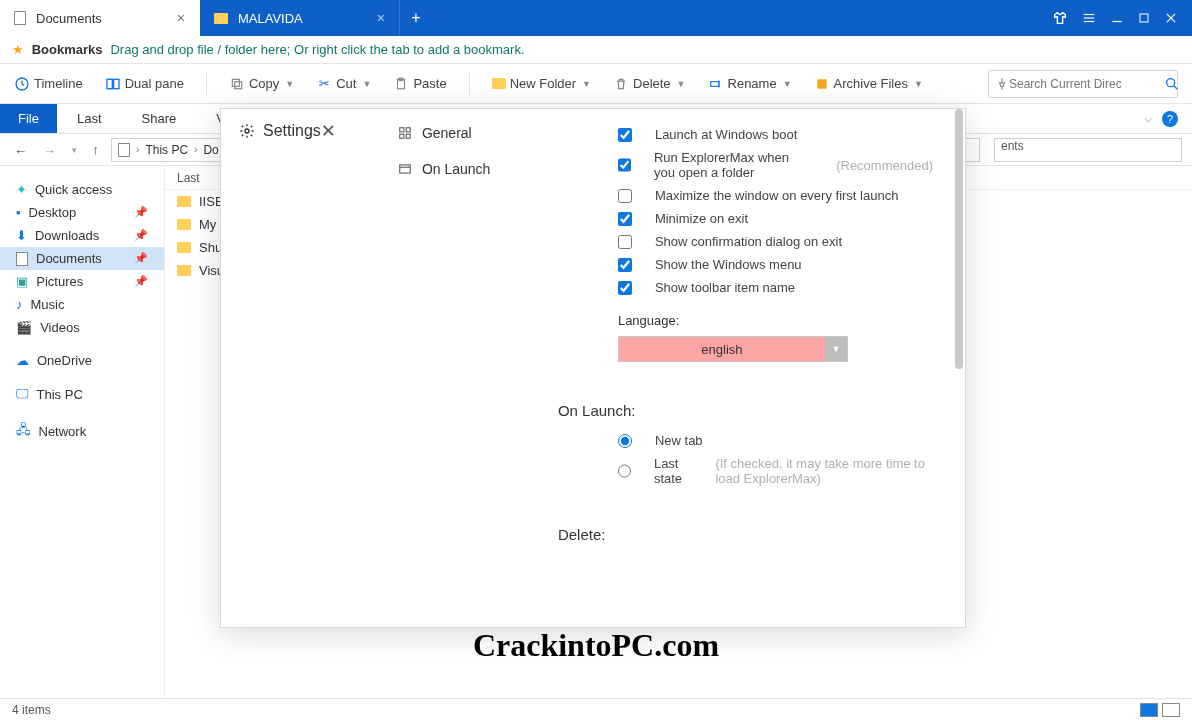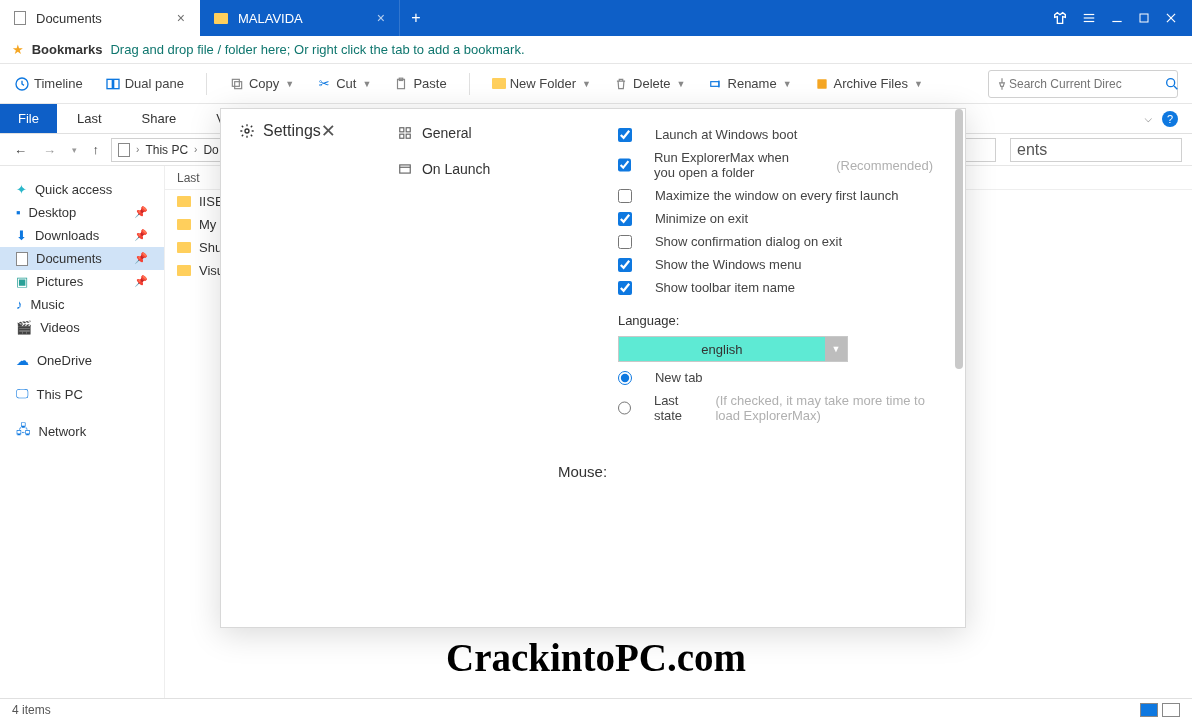--- a/index.html
+++ b/index.html
@@ -28,21 +28,21 @@
 .menubar .file-btn { background: #0e5fc7; color: #fff; padding: 0 18px; display: flex; align-items: center; font-size: 13px; }
 .menubar .menu-item { padding: 0 20px; display: flex; align-items: center; color: #333; cursor: pointer; }
 .menubar .right-icons { margin-left: auto; display: flex; align-items: center; gap: 10px; padding: 0 14px; }
 .help-circle { width: 16px; height: 16px; border-radius: 50%; background: #0e78e0; color: #fff; font-size: 11px; display: flex; align-items: center; justify-content: center; }
 
 .navbar { height: 32px; display: flex; align-items: center; padding: 0 10px; gap: 8px; border-bottom: 1px solid #e6e6e6; }
 .navbar .navbtn { color: #999; cursor: pointer; padding: 0 4px; }
 .navbar .navbtn.active-back { color: #333; }
 .breadcrumb { flex: 1; border: 1px solid #d0d0d0; height: 24px; display: flex; align-items: center; padding: 0 6px; gap: 6px; font-size: 12px; }
 .breadcrumb .sepchev { color: #777; font-size: 10px; }
-.addr2 { width: 172px; border: 1px solid #d0d0d0; height: 24px; display: flex; align-items: center; padding: 0 6px; margin-left: 6px; font-size: 16px; color: #555; }
+.addr2 { width: 188px; border: 1px solid #d0d0d0; height: 24px; display: flex; padding: 0 6px; margin-left: 6px; font-size: 12px; color: #555; }
 
 .body-row { display: flex; height: calc(100% - 36px - 28px - 40px - 30px - 32px - 22px); }
 .sidebar { width: 165px; padding: 12px 0; background: #fff; border-right: 1px solid #eee; }
 .side-item { display: flex; align-items: center; gap: 8px; padding: 4px 16px; font-size: 13px; color: #333; cursor: pointer; position: relative; }
 .side-item.selected { background: #d0e3f7; }
 .side-header { font-weight: 400; }
 .pin { margin-left: auto; color: #888; font-size: 11px; }
 .side-spacer { height: 10px; }
 
 .file-panel { flex: 1; position: relative; background: #fff; }
@@ -61,26 +61,26 @@
 .dialog-body { display: flex; flex: 1; overflow: hidden; padding-left: 24px; }
 .dialog-nav { width: 168px; background: #fff; padding: 6px 0; }
 .dialog-nav .dn-item { display: flex; align-items: center; gap: 10px; padding: 10px 20px; font-size: 14px; color: #333; cursor: pointer; }
 .dialog-content { flex: 1; padding: 10px 32px 10px 12px; overflow: auto; position: relative; }
 .section-title { font-size: 15px; color: #333; margin: 12px 0 14px; }
 .opt-row { display: flex; align-items: center; gap: 23px; margin: 8px 0 8px 60px; font-size: 13px; color: #444; }
 .opt-row input[type=checkbox], .opt-row input[type=radio] { width: 14px; height: 14px; accent-color: #0e78e0; }
 .hint { color: #b0b0b0; }
 .lang-label { margin: 18px 0 8px 60px; font-size: 13px; }
 .lang-select { margin-left: 60px; width: 230px; height: 26px; border: 1px solid #c8c8c8; background: #eee; text-align: center; font-size: 13px; display: flex; }
-.lang-select .val { flex: 1; display: flex; align-items: center; justify-content: center; background: #5eead4; }
+.lang-select .val { flex: 1; display: flex; align-items: center; justify-content: center; background: #fca5a5; }
 .lang-select .dd2 { width: 22px; background: #bdbdbd; color: #fff; display: flex; align-items: center; justify-content: center; font-size: 9px; }
 .scrollbar { position: absolute; right: 2px; top: 0; width: 8px; height: 100%; }
 .scroll-thumb { position: absolute; top: 0; width: 8px; height: 260px; background: #c9c9c9; border-radius: 4px; }
 
-.watermark { position: absolute; left: 50%; transform: translateX(-50%); bottom: 40px; font-family: Georgia, "Times New Roman", serif; font-size: 39px; font-weight: bold; color: #000; z-index: 200; }
+.watermark { position: absolute; left: 50%; transform: translateX(-50%); bottom: 56px; font-family: Georgia, "Times New Roman", serif; font-size: 32px; font-weight: bold; color: #000; z-index: 200; }
 
 
 .ic-blue { color: #0e78e0; }
 .ic-orange { color: #f5a623; }
 .ic-teal { color: #2aa198; }
 .ic-grey { color: #888; }
 .ic-cyan { color: #2ab7ca; }
 .folder-sm { width: 14px; height: 11px; background: #ffcf5c; border-radius: 1px; display: inline-block; }
 .doc-sm { width: 12px; height: 14px; border: 1px solid #888; background: #fff; display: inline-block; }
 
@@ -418,28 +418,29 @@
       <div class="opt-row">
           <input type="checkbox" checked="" style="">
           <span>Show toolbar item name</span>
         </div>
       <div class="lang-label">Language:</div>
       <div class="lang-select">
         <div class="val">english</div>
         <div class="dd2">▼</div>
       </div>
 
+      <div class="section-title" style="margin-top:40px;">On Launch:</div>
       <div class="opt-row">
           <input type="radio" name="ol" checked="" style="">
           <span>New tab</span>
         </div>
       <div class="opt-row">
           <input type="radio" name="ol" style="">
           <span>Last state</span> 
           <span class="hint">(If checked, it may take more time to load ExplorerMax)</span>
         </div>
 
-      <div class="section-title" style="margin-top:40px;">Mouse:</div>
+      <div class="section-title" style="margin-top:40px;">Delete:</div>
     </div>
   </div>
 </div>
 
 <div class="watermark">CrackintoPC.com</div>
 
 </body></html>

